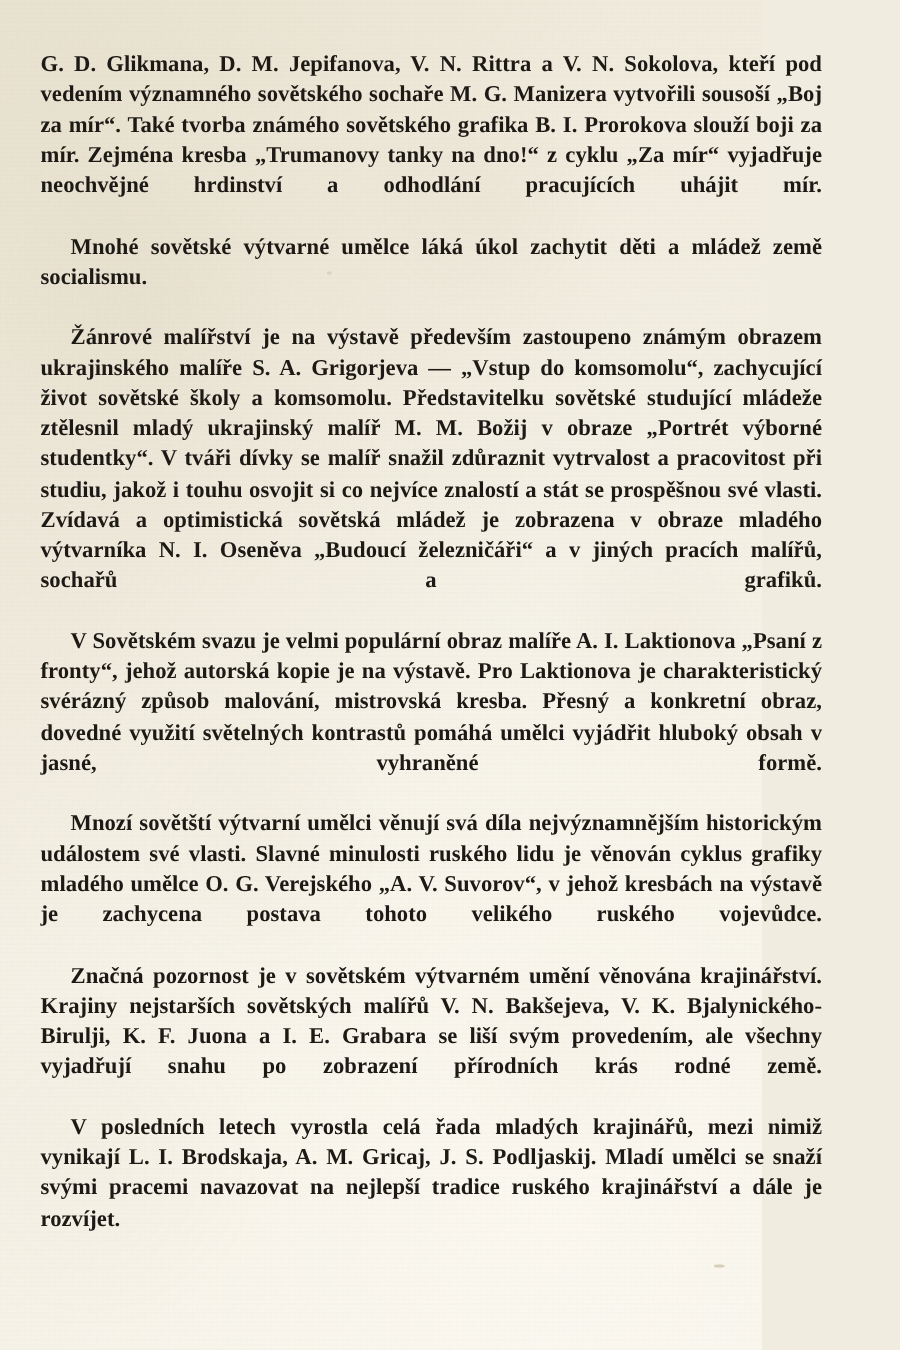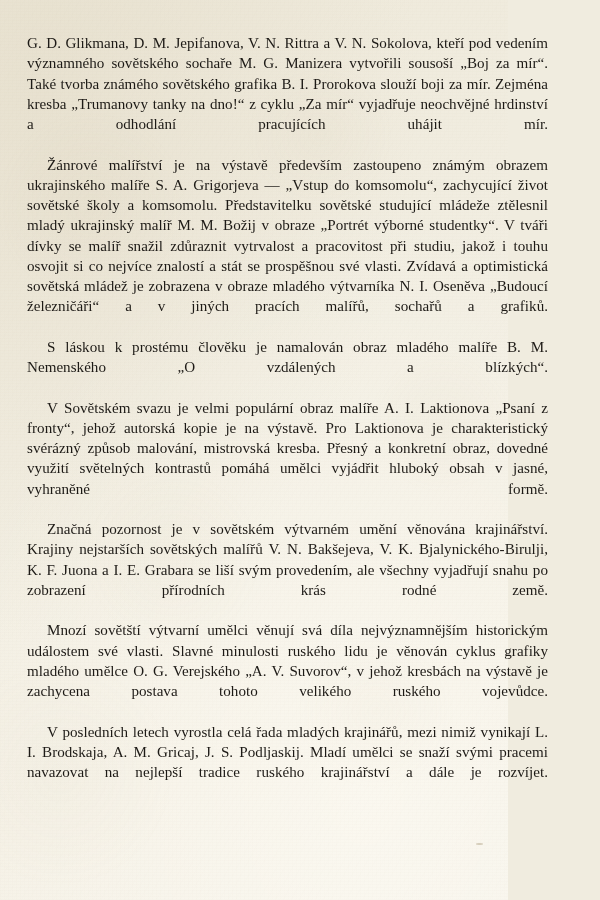--- a/index.html
+++ b/index.html
@@ -16,20 +16,21 @@
 
   #page {
     position: relative;
     width: 508px;
     height: 900px;
     box-sizing: border-box;
     background:
       radial-gradient(ellipse 150% 120% at 72% 88%, rgba(255,253,246,0.55) 0%, rgba(255,253,246,0.0) 55%),
       radial-gradient(ellipse 120% 100% at 8% 10%, rgba(221,212,190,0.40) 0%, rgba(221,212,190,0.0) 62%),
       linear-gradient(160deg, #eee9da 0%, #f2eee2 42%, #f5f1e6 78%, #f6f3ea 100%);
+    font-weight: bold;
   }
 
   
   #grain {
     position: absolute;
     inset: 0;
     pointer-events: none;
     opacity: 0.30;
     background-image:
       repeating-linear-gradient(0deg, rgba(168,154,126,0.055) 0px, rgba(168,154,126,0.055) 1px, rgba(0,0,0,0) 1px, rgba(0,0,0,0) 3px),
@@ -104,25 +105,25 @@
 </head>
 <body>
 
 <div id="page">
 
   <div id="mottle"></div>
   <div id="grain"></div>
 
   <div id="textblock">
     <p class="para">G. D. Glikmana, D. M. Jepifanova, V. N. Rittra a V. N. Sokolova, kteří pod vedením významného sovětského sochaře M. G. Manizera vytvořili sousoší „Boj za mír“. Také tvorba známého sovětského grafika B. I. Prorokova slouží boji za mír. Zejména kresba „Trumanovy tanky na dno!“ z cyklu „Za mír“ vyjadřuje neochvějné hrdinství a odhodlání pracujících uhájit mír.</p>
+    <p class="para indent">Mnohé sovětské výtvarné umělce láká úkol zachytit děti a mládež země socialismu.</p>
     <p class="para indent">Žánrové malířství je na výstavě především zastoupeno známým obrazem ukrajinského malíře S. A. Grigorjeva — „Vstup do komsomolu“, zachycující život sovětské školy a komsomolu. Představitelku sovětské studující mládeže ztělesnil mladý ukrajinský malíř M. M. Božij v obraze „Portrét výborné studentky“. V tváři dívky se malíř snažil zdůraznit vytrvalost a pracovitost při studiu, jakož i touhu osvojit si co nejvíce znalostí a stát se prospěšnou své vlasti. Zvídavá a optimistická sovětská mládež je zobrazena v obraze mladého výtvarníka N. I. Oseněva „Budoucí železničáři“ a v jiných pracích malířů, sochařů a grafiků.</p>
-    <p class="para indent">S láskou k prostému člověku je namalován obraz mladého malíře B. M. Nemenského „O vzdálených a blízkých“.</p>
     <p class="para indent">V Sovětském svazu je velmi populární obraz malíře A. I. Laktionova „Psaní z fronty“, jehož autorská kopie je na výstavě. Pro Laktionova je charakteristický svérázný způsob malování, mistrovská kresba. Přesný a konkretní obraz, dovedné využití světelných kontrastů pomáhá umělci vyjádřit hluboký obsah v jasné, vyhraněné formě.</p>
+    <p class="para indent">Mnozí sovětští výtvarní umělci věnují svá díla nejvýznamnějším historickým událostem své vlasti. Slavné minulosti ruského lidu je věnován cyklus grafiky mladého umělce O. G. Verejského „A. V. Suvorov“, v jehož kresbách na výstavě je zachycena postava tohoto velikého ruského vojevůdce.</p>
     <p class="para indent">Značná pozornost je v sovětském výtvarném umění věnována krajinářství. Krajiny nejstarších sovětských malířů V. N. Bakšejeva, V. K. Bjalynického-Birulji, K. F. Juona a I. E. Grabara se liší svým provedením, ale všechny vyjadřují snahu po zobrazení přírodních krás rodné země.</p>
-    <p class="para indent">Mnozí sovětští výtvarní umělci věnují svá díla nejvýznamnějším historickým událostem své vlasti. Slavné minulosti ruského lidu je věnován cyklus grafiky mladého umělce O. G. Verejského „A. V. Suvorov“, v jehož kresbách na výstavě je zachycena postava tohoto velikého ruského vojevůdce.</p>
     <p class="para indent">V posledních letech vyrostla celá řada mladých krajinářů, mezi nimiž vynikají L. I. Brodskaja, A. M. Gricaj, J. S. Podljaskij. Mladí umělci se snaží svými pracemi navazovat na nejlepší tradice ruského krajinářství a dále je rozvíjet.</p>
 
   </div>
 
 
   <div class="speck" style="left:476px; top:843px; width:7px; height:2px;"></div>
   <div class="speck" style="left:218px; top:181px; width:3px; height:2px; opacity:0.35;"></div>
 
 </div>
 

